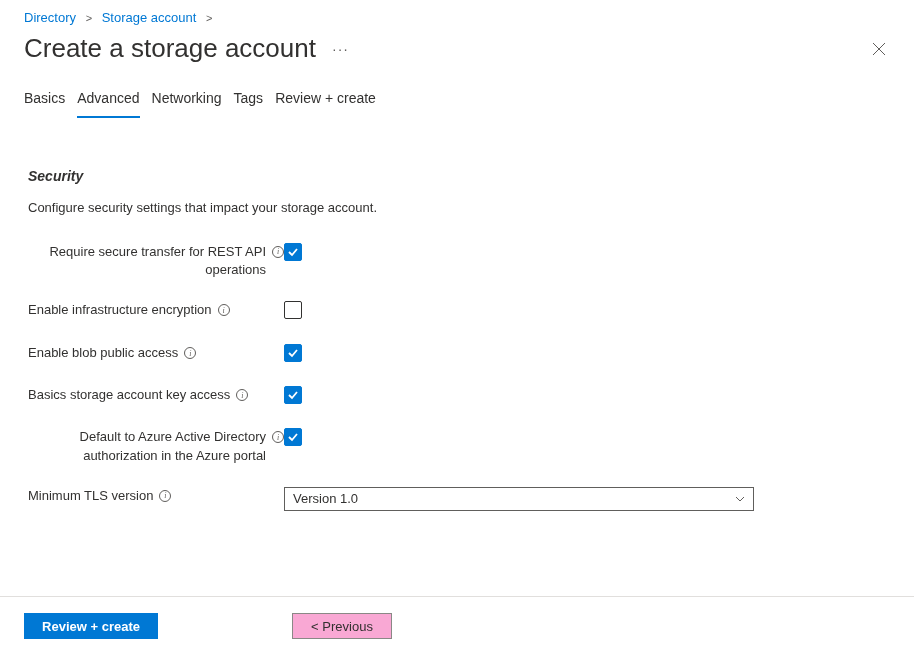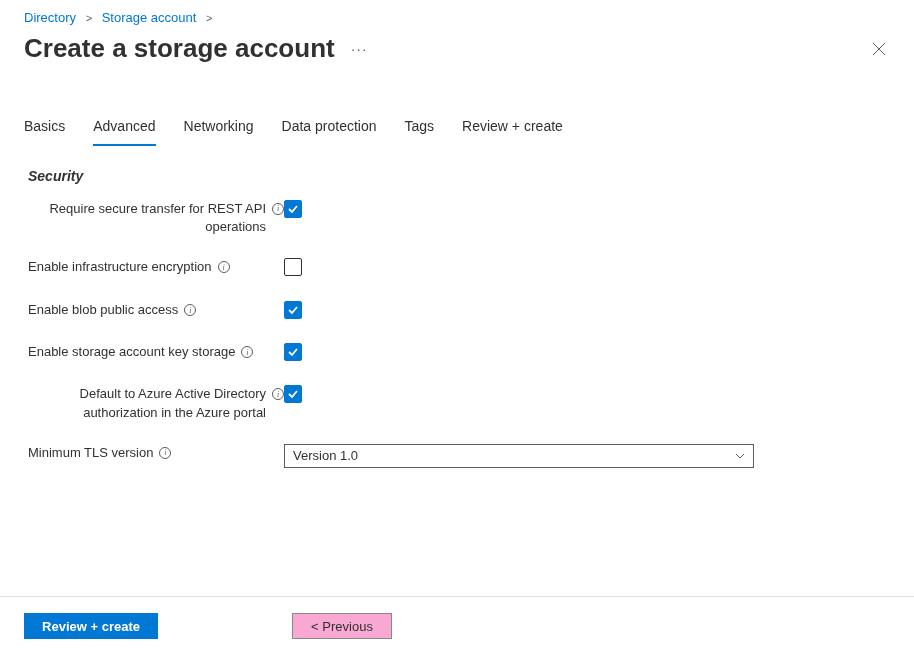--- a/index.html
+++ b/index.html
@@ -33,41 +33,40 @@
       justify-content: space-between;
       padding: 2px 24px 18px;
     }
     .title-left {
       display: flex;
       align-items: center;
       gap: 16px;
     }
     .page-title {
       font-size: 26px;
-      font-weight: 700;
+      font-weight: 400;
       color: #323130;
     }
     .more-icon {
       color: #605e5c;
       font-size: 14px;
       cursor: pointer;
       letter-spacing: 1px;
     }
     .close-icon {
       cursor: pointer;
       color: #605e5c;
       padding: 4px;
     }
     .close-icon svg { display: block; }
     .tabs {
       display: flex;
-      gap: 28px;
+      gap: 12px;
       padding: 0 24px;
       border-bottom: 1px solid transparent;
-      margin-top: 28px;
     }
     .tab {
       padding: 8px 0 10px;
       font-size: 14px;
       color: #323130;
       cursor: pointer;
       border-bottom: 2px solid transparent;
     }
     .tab.active {
       color: #323130;
@@ -224,27 +223,27 @@
     <svg width="14" height="14" viewBox="0 0 14 14">
         <path d="M1 1 L13 13 M13 1 L1 13" stroke="#605e5c" stroke-width="1"></path>
       </svg>
   </span>
 </div>
 
 <div class="tabs">
   <div class="tab">Basics</div>
   <div class="tab active">Advanced</div>
   <div class="tab">Networking</div>
-  <div class="tab">Data protection</div>
   <div class="tab">Tags</div>
   <div class="tab">Review + create</div>
 </div>
 
 <div class="scroll-area">
   <div class="section-heading">Security</div>
+  <div class="section-desc">Configure security settings that impact your storage account.</div>
 
   <div class="form-row">
     <div class="form-label">
       <span class="form-label-text">Require secure transfer for REST API operations</span>
       <span class="info-icon">i</span>
     </div>
     <div class="form-control">
       <span class="checkbox checked">
         <svg width="12" height="12" viewBox="0 0 12 12">
             <path d="M2 6 L5 9 L10 3" stroke="#fff" stroke-width="1.8" fill="none"></path>
@@ -274,21 +273,21 @@
       <span class="checkbox checked">
         <svg width="12" height="12" viewBox="0 0 12 12">
             <path d="M2 6 L5 9 L10 3" stroke="#fff" stroke-width="1.8" fill="none"></path>
           </svg>
       </span>
     </div>
   </div>
 
   <div class="form-row">
     <div class="form-label">
-      <span class="form-label-text">Enable storage account key storage</span>
+      <span class="form-label-text">Basics storage account key access</span>
       <span class="info-icon">i</span>
     </div>
     <div class="form-control">
       <span class="checkbox checked">
         <svg width="12" height="12" viewBox="0 0 12 12">
             <path d="M2 6 L5 9 L10 3" stroke="#fff" stroke-width="1.8" fill="none"></path>
           </svg>
       </span>
     </div>
   </div>

